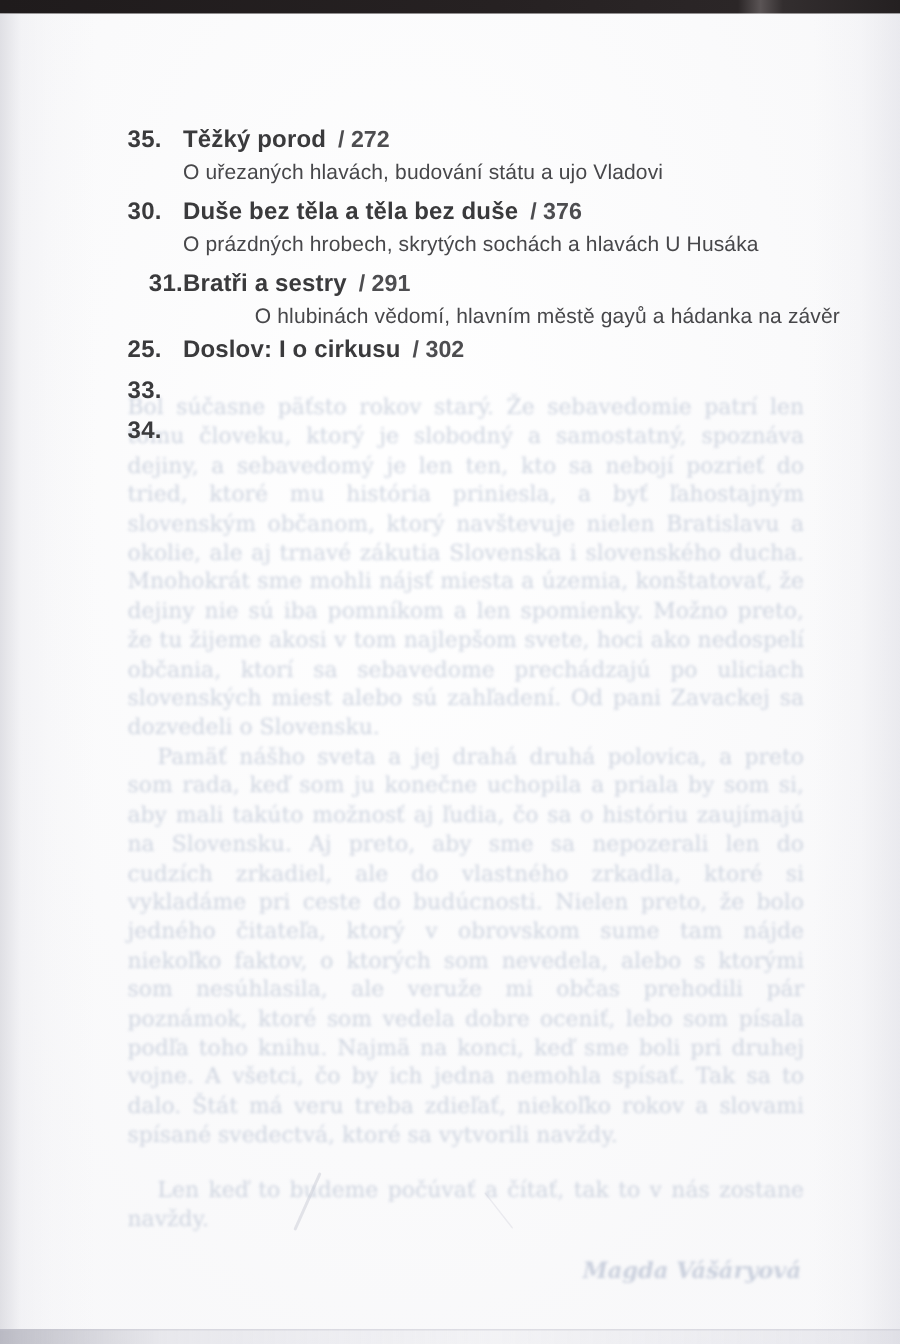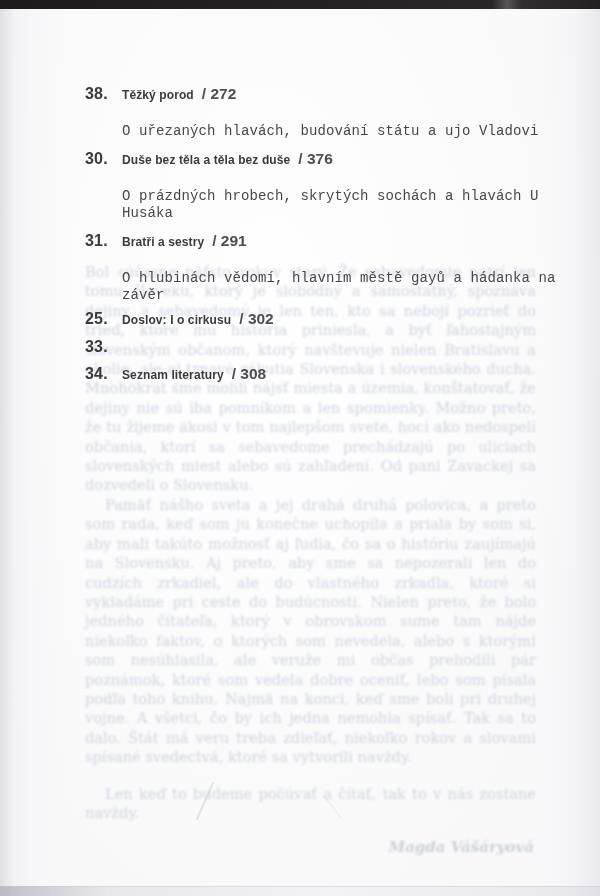--- a/index.html
+++ b/index.html
@@ -66,33 +66,32 @@
   }
 
   
   .toc {
     position: absolute; left: 85px; top: 84px; width: 475px; z-index: 2;
     color: #3a3a3c;
     filter: blur(.22px);
   }
   .entry { margin: 0 0 9px 0; }
   .entry.single { margin-bottom: 7px; }
-  .entry.tight { margin-bottom: 5px; }
+  .entry.tight { margin-bottom: 5px; text-align: right; }
   .entry-line { display: flex; align-items: baseline; line-height: 20px; }
   .entry-num {
     flex: 0 0 37px; font-weight: bold; font-size: 16px;
     letter-spacing: .2px; color: #3a3a3c;
   }
-  .entry-title { font-weight: bold; font-size: 12px; letter-spacing: .1px; color: #3a3a3c; }
+  .entry-title { font-weight: bold; font-size: 16px; letter-spacing: .1px; color: #3a3a3c; }
   .entry-pageref { font-weight: bold; font-size: 15.5px; color: #4d4d50; margin-left: 8px; }
   .entry-sub {
-    margin-left: 37px; margin-top: 18px;
+    margin-left: 37px; margin-top: 2px;
     font-size: 14px; line-height: 17px; letter-spacing: .1px;
     color: #47474a;
-    font-family: Liberation Mono, monospace;
   }
 </style>
 </head>
 <body>
 
 <div class="page">
 
   <div class="edge-top"></div>
   <div class="edge-left"></div>
   <div class="edge-right"></div>
@@ -101,21 +100,21 @@
     <p>Bol súčasne päťsto rokov starý. Že sebavedomie patrí len tomu človeku, ktorý je slobodný a samostatný, spoznáva dejiny, a sebavedomý je len ten, kto sa nebojí pozrieť do tried, ktoré mu história priniesla, a byť ľahostajným slovenským občanom, ktorý navštevuje nielen Bratislavu a okolie, ale aj trnavé zákutia Slovenska i slovenského ducha. Mnohokrát sme mohli nájsť miesta a územia, konštatovať, že dejiny nie sú iba pomníkom a len spomienky. Možno preto, že tu žijeme akosi v tom najlepšom svete, hoci ako nedospelí občania, ktorí sa sebavedome prechádzajú po uliciach slovenských miest alebo sú zahľadení. Od pani Zavackej sa dozvedeli o Slovensku.</p>
     <p class="indent">Pamäť nášho sveta a jej drahá druhá polovica, a preto som rada, keď som ju konečne uchopila a priala by som si, aby mali takúto možnosť aj ľudia, čo sa o históriu zaujímajú na Slovensku. Aj preto, aby sme sa nepozerali len do cudzích zrkadiel, ale do vlastného zrkadla, ktoré si vykladáme pri ceste do budúcnosti. Nielen preto, že bolo jedného čitateľa, ktorý v obrovskom sume tam nájde niekoľko faktov, o ktorých som nevedela, alebo s ktorými som nesúhlasila, ale veruže mi občas prehodili pár poznámok, ktoré som vedela dobre oceniť, lebo som písala podľa toho knihu. Najmä na konci, keď sme boli pri druhej vojne. A všetci, čo by ich jedna nemohla spísať. Tak sa to dalo. Štát má veru treba zdieľať, niekoľko rokov a slovami spísané svedectvá, ktoré sa vytvorili navždy.</p>
     <p class="indent closing">Len keď to budeme počúvať a čítať, tak to v nás zostane navždy.</p>
     <p class="signature">Magda Vášáryová</p>
   </div>
 
   <div class="toc">
 
     <div class="entry with-sub">
       <div class="entry-line">
-        <span class="entry-num">38.</span>
+        <span class="entry-num">35.</span>
         <span>
           <span class="entry-title">Těžký porod</span><span class="entry-pageref">/ 272</span>
         </span>
       </div>
       <div class="entry-sub">O uřezaných hlavách, budování státu a ujo Vladovi</div>
     </div>
 
     <div class="entry with-sub">
       <div class="entry-line">
         <span class="entry-num">30.</span>
@@ -147,23 +146,20 @@
 
     <div class="entry single">
       <div class="entry-line">
         <span class="entry-num">33.</span>
       </div>
     </div>
 
     <div class="entry single">
       <div class="entry-line">
         <span class="entry-num">34.</span>
-        <span>
-          <span class="entry-title">Seznam literatury</span><span class="entry-pageref">/ 308</span>
-        </span>
       </div>
     </div>
 
   </div>
 
   <div class="scratch s1"></div>
   <div class="scratch s2"></div>
   <div class="edge-bottom"></div>
 
 </div>

